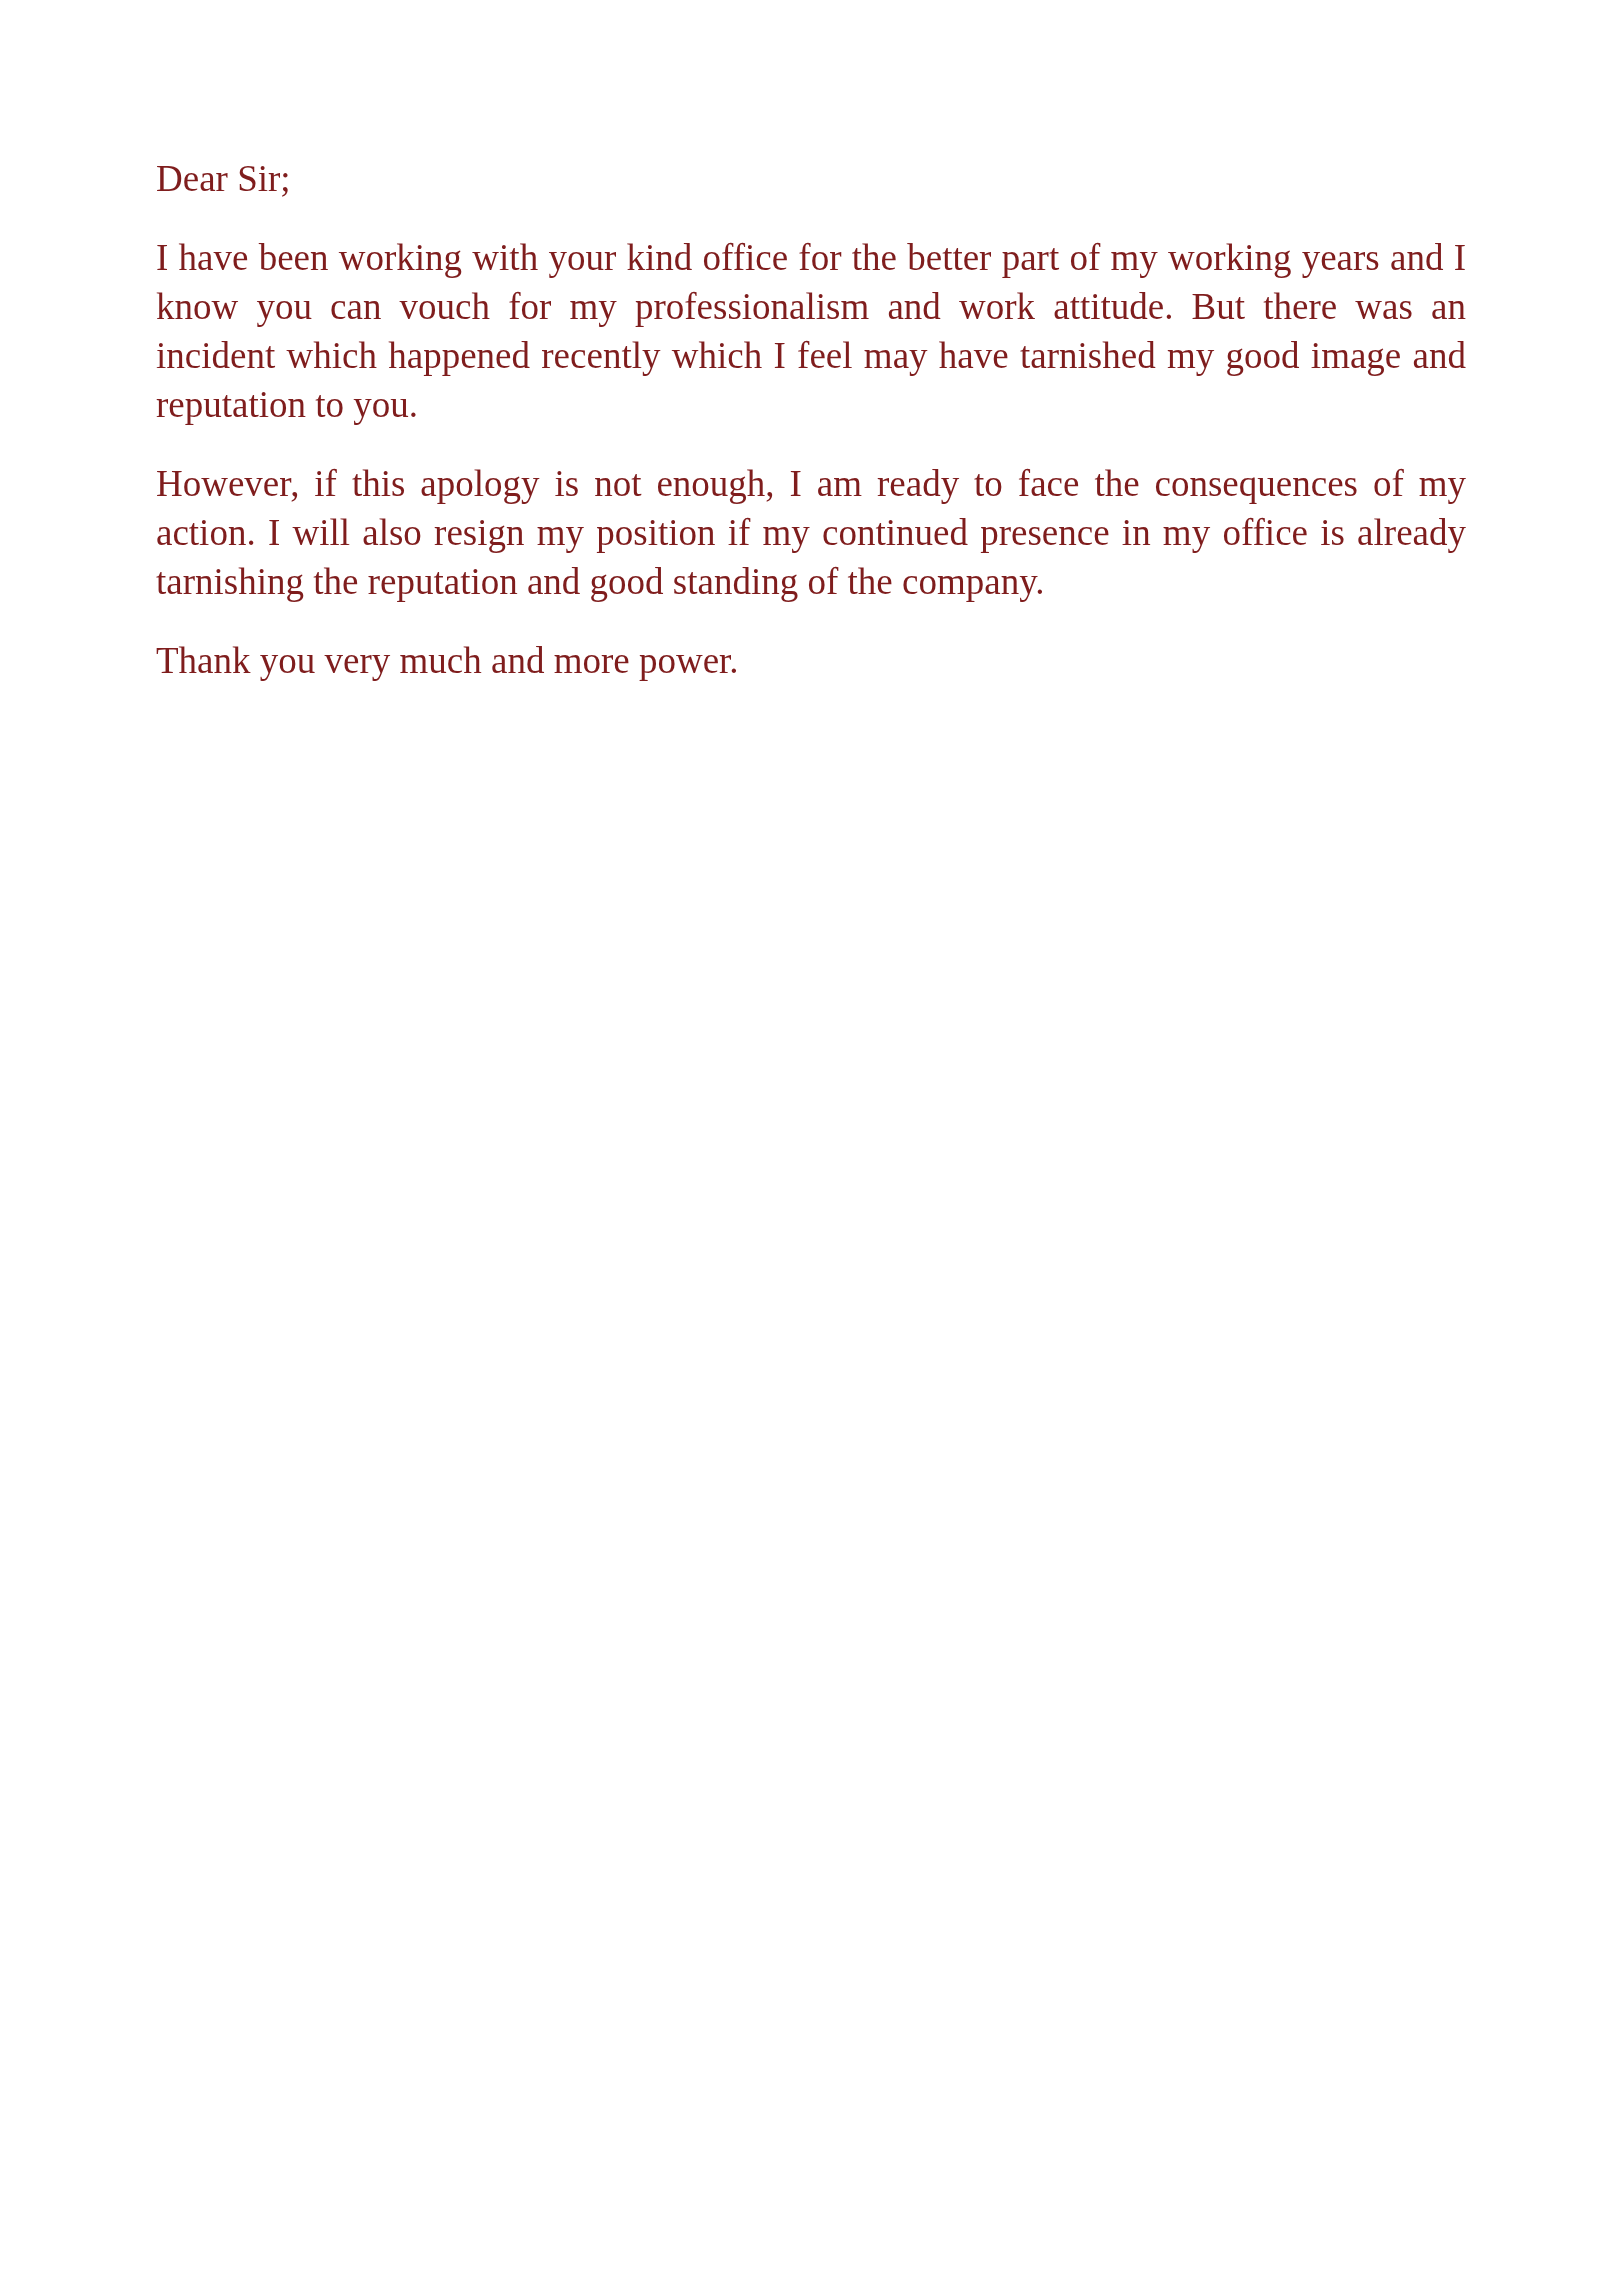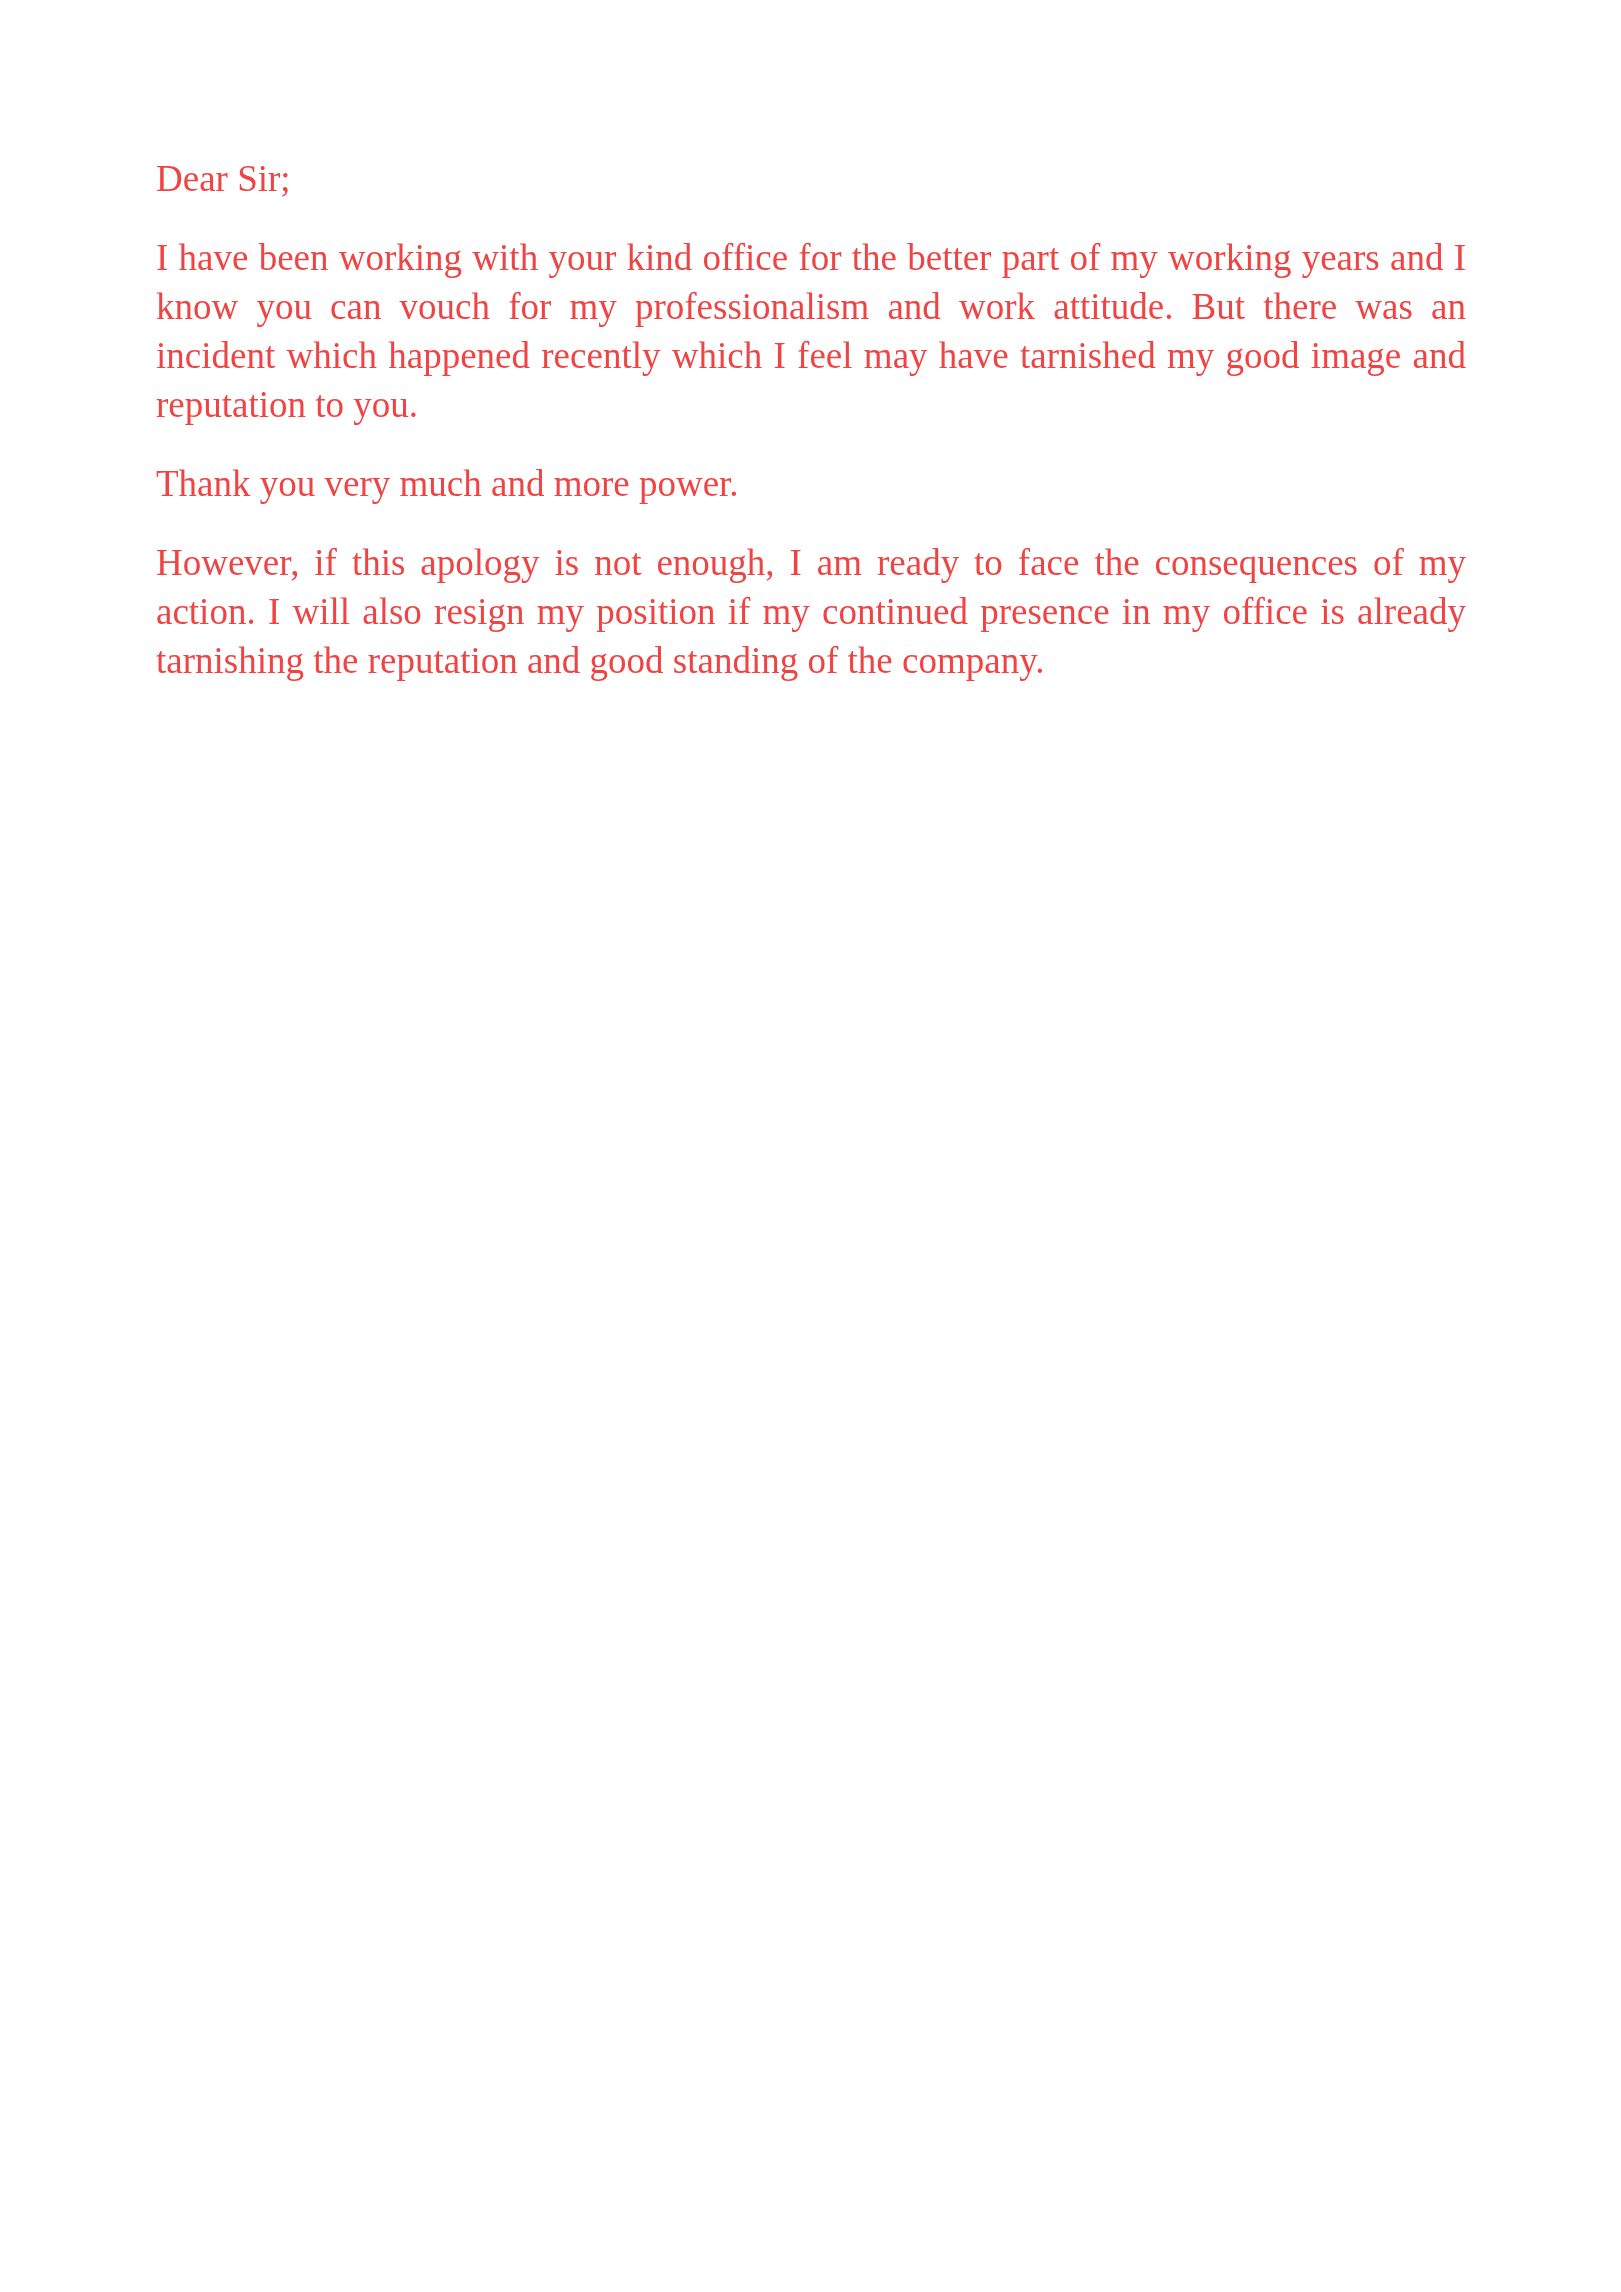--- a/index.html
+++ b/index.html
@@ -14,30 +14,30 @@
       overflow: hidden;
     }
     .page {
       position: absolute;
       left: 156px;
       top: 154px;
       width: 1310px;
       font-family: "Liberation Serif", "DejaVu Serif", serif;
       font-size: 37px;
       line-height: 49px;
-      color: #ef4444;
+      color: #7f1d1d;
     }
     .page p {
       margin: 0 0 30px 0;
       text-align: justify;
       text-align-last: left;
     }
   </style>
 </head>
 <body>
 
 <div class="page">
   <p>Dear Sir;</p>
   <p>I have been working with your kind office for the better part of my working years and I know you can vouch for my professionalism and work attitude. But there was an incident which happened recently which I feel may have tarnished my good image and reputation to you.</p>
+  <p>However, if this apology is not enough, I am ready to face the consequences of my action. I will also resign my position if my continued presence in my office is already tarnishing the reputation and good standing of the company.</p>
   <p>Thank you very much and more power.</p>
-  <p>However, if this apology is not enough, I am ready to face the consequences of my action. I will also resign my position if my continued presence in my office is already tarnishing the reputation and good standing of the company.</p>
 </div>
 
 
 </body></html>

